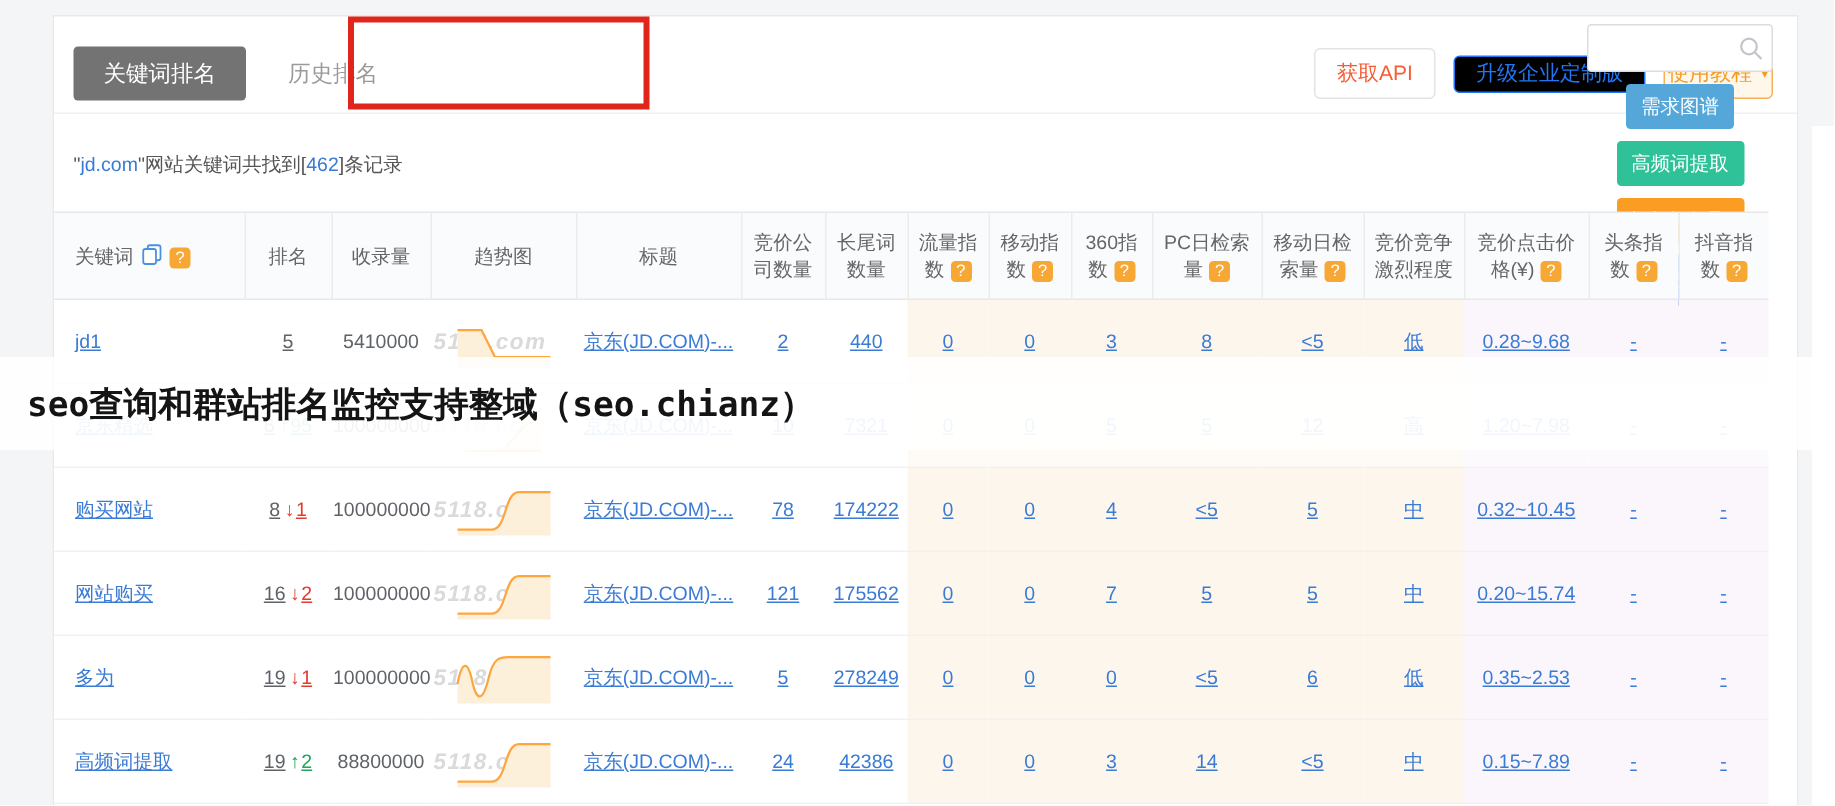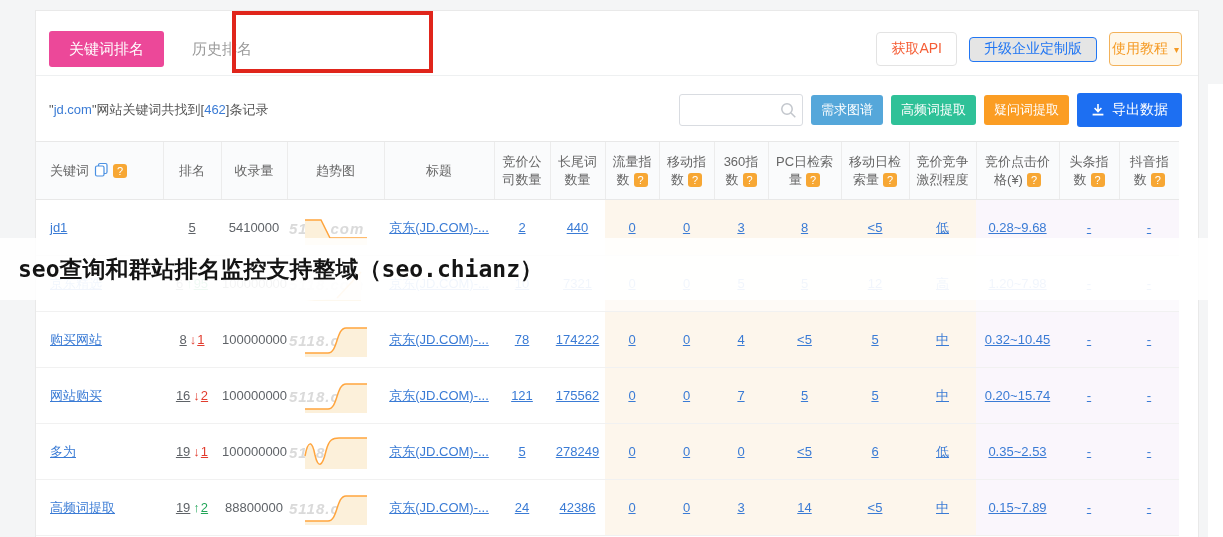--- a/index.html
+++ b/index.html
@@ -4,37 +4,37 @@
 <style>
   html,body{margin:0;padding:0;}
   body{font-family:"Liberation Sans","DejaVu Sans",sans-serif;}
   .page{position:relative;width:1223px;height:537px;background:#f4f5f6;overflow:hidden;}
   .card{position:absolute;left:35px;top:10px;width:1164px;height:527px;background:#fff;
         border:1px solid #e9e9e9;border-bottom:none;box-sizing:border-box;}
   .right-strip{position:absolute;left:1208px;top:84px;width:15px;height:453px;background:#fff;}
 
   
   .tabs-row{position:absolute;top:18px;left:13px;right:16px;height:40px;display:flex;align-items:center;}
-  .btn-primary{height:36px;padding:0 20px;font-size:15px;background:#ec4899;color:#fff;border:none;border-radius:3px;cursor:pointer;}
+  .btn-primary{height:36px;padding:0 20px;font-size:15px;background:#737373;color:#fff;border:none;border-radius:3px;cursor:pointer;}
   .tab-secondary{margin-left:28px;font-size:15px;color:#9a9a9a;cursor:pointer;}
   .query-btn{margin-left:46px;height:36px;padding:0 12px;background:#fff;border:1px solid #cfcfcf;border-radius:4px;
              color:#3a7bd5;font-size:14px;display:flex;align-items:center;gap:6px;cursor:pointer;}
   .right-actions{margin-left:auto;display:flex;gap:12px;align-items:center;}
   .btn-api{height:34px;padding:0 14px;border:1px solid #e3e3e3;border-radius:4px;background:#fff;color:#f55d35;font-size:14px;cursor:pointer;}
-  .btn-upgrade{height:25px;padding:0 14px;border:1px solid #2176f3;border-radius:4px;background:#e5e5e5;color:#2176f3;font-size:14px;cursor:pointer;}
+  .btn-upgrade{height:25px;padding:0 14px;border:1px solid #2176f3;border-radius:4px;background:#000000;color:#2176f3;font-size:14px;cursor:pointer;}
   .btn-tutorial{height:34px;padding:0 2px;border:1px solid #f3b25a;border-radius:4px;background:#fef7ea;color:#f59a23;font-size:14px;
                 display:flex;align-items:center;gap:6px;cursor:pointer;}
   .btn-tutorial .caret{font-size:10px;color:#f59a23;}
   .divider{position:absolute;top:64px;left:0;right:0;height:1px;background:#eef0f1;}
 
   
   .summary-row{position:absolute;top:80px;left:13px;right:16px;height:38px;display:flex;align-items:center;}
   .sum{font-size:13px;color:#555;}
   .sum .b{color:#3a7bd5;}
-  .controls{margin-left:auto;display:flex;gap:8px;align-items:center;}
+  .controls{margin-left:auto;display:flex;gap:8px;align-items:center;flex-direction:column;}
   .search-box{position:relative;width:124px;height:32px;border:1px solid #d9dce1;border-radius:3px;background:#fff;box-sizing:border-box;}
   .search-box input{width:100%;height:100%;border:none;outline:none;padding:0 26px 0 8px;box-sizing:border-box;font-size:13px;background:transparent;}
   .search-box svg{position:absolute;right:5px;top:7px;}
   .tag{height:30px;padding:0 10px;border:none;border-radius:3px;color:#fff;font-size:13px;display:flex;align-items:center;cursor:pointer;}
   .tag.demand{background:#55a7da;} .tag.freq{background:#2fc198;} .tag.q{background:#fb9d23;}
   .btn-export{height:34px;padding:4px 14px;background:#1d6ff2;border:none;border-radius:3px;color:#fff;font-size:14px;
               display:flex;gap:7px;align-items:center;cursor:pointer;}
 
   
   .table-wrap{position:absolute;top:130px;left:0;}

